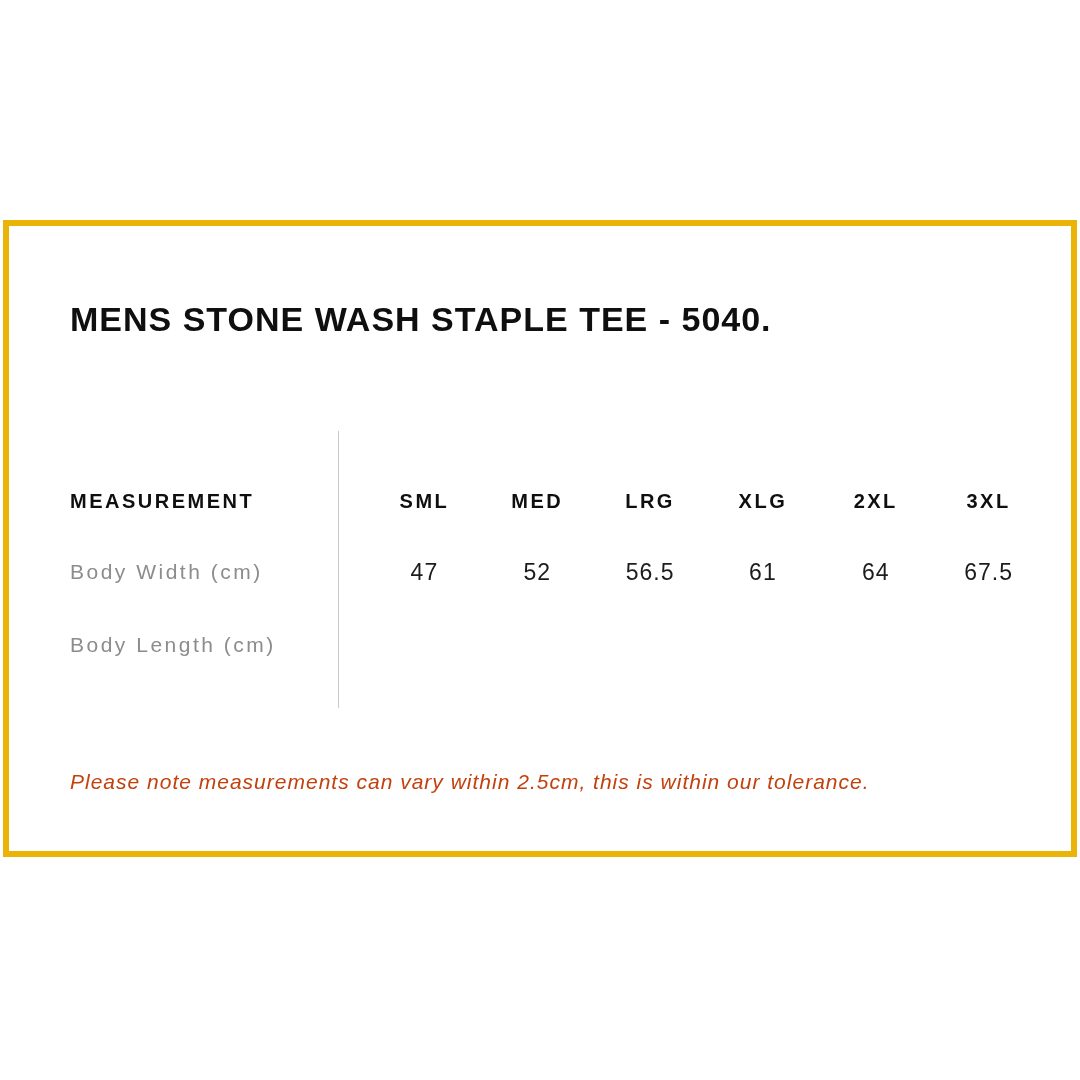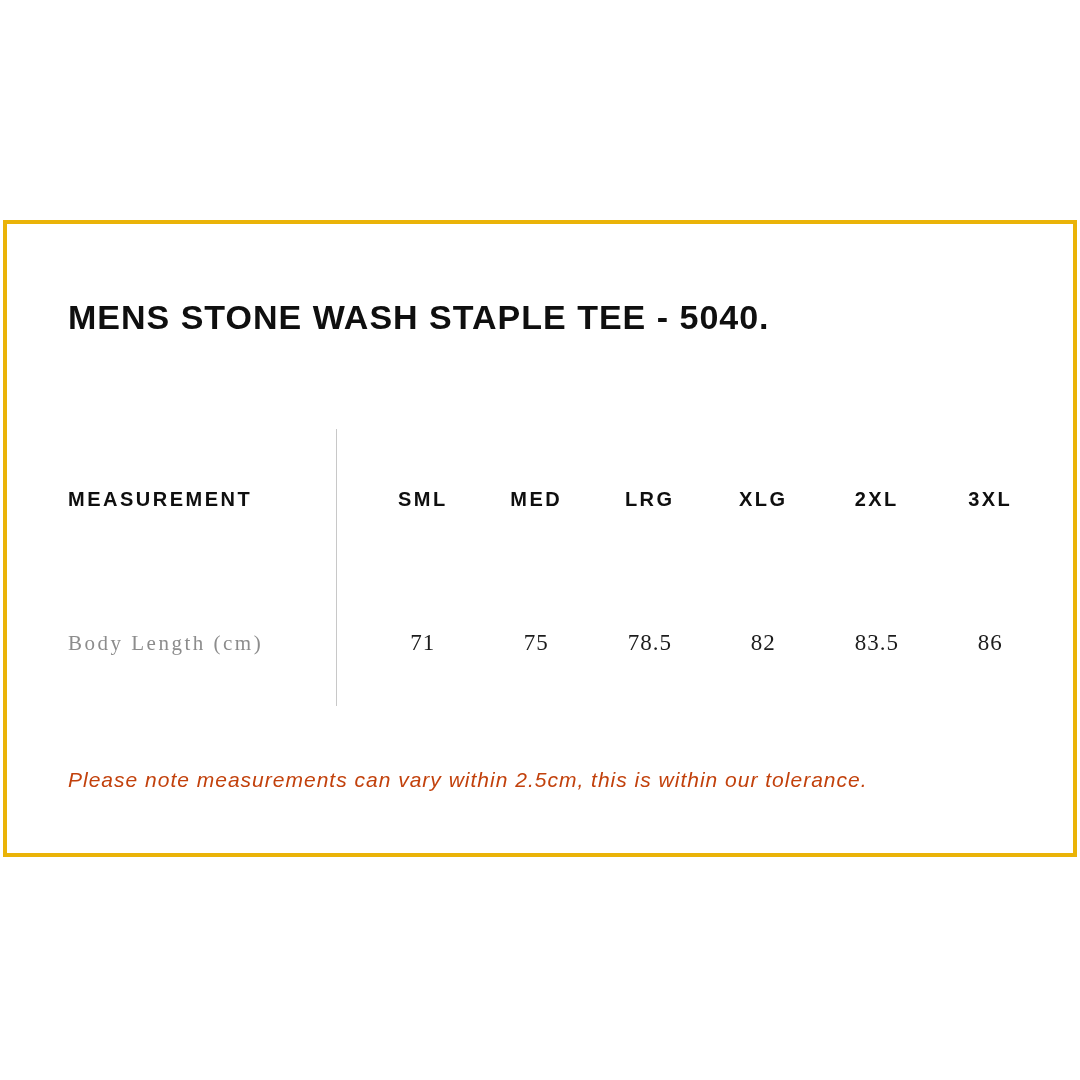--- a/index.html
+++ b/index.html
@@ -10,21 +10,21 @@
   }
   .canvas {
     position: relative;
     width: 1080px; height: 1080px;
     background: #ffffff;
     overflow: hidden;
   }
   .frame {
     position: absolute;
     left: 3px; top: 220px; right: 3px; bottom: 223px;
-    border: 4px solid #eab308;
+    border: 6px solid #eab308;
     background: #ffffff;
   }
   .title {
     position: absolute;
     left: 61px; top: 76px;
     font-size: 34px;
     font-weight: 700;
     letter-spacing: 1px;
     color: #0f0f0f;
     line-height: 1;
@@ -39,21 +39,21 @@
   .row {
     position: absolute;
     left: 61px; right: 26px;
     display: flex;
     align-items: center;
     height: 24px;
     line-height: 24px;
   }
   .r-header { top: 263px; align-items: flex-end; }
   .r-width  { top: 334px; }
-  .r-length { top: 407px; font-family: Liberation Serif, serif; }
+  .r-length { top: 407px; }
   .label-cell {
     flex: 0 0 268px;
     white-space: nowrap;
   }
   .label-cell.header {
     font-size: 20px;
     font-weight: 700;
     letter-spacing: 2.5px;
     color: #0f0f0f;
   }
@@ -111,29 +111,32 @@
       <div class="values">
         <div class="value-cell header">SML</div>
         <div class="value-cell header">MED</div>
         <div class="value-cell header">LRG</div>
         <div class="value-cell header">XLG</div>
         <div class="value-cell header">2XL</div>
         <div class="value-cell header">3XL</div>
       </div>
     </div>
 
+    <div class="row r-width">
+      <div class="label-cell body">Body Width (cm)</div>
+      <div class="values">
+        <div class="value-cell body">47</div>
+        <div class="value-cell body">52</div>
+        <div class="value-cell body">56.5</div>
+        <div class="value-cell body">61</div>
+        <div class="value-cell body">64</div>
+        <div class="value-cell body">67.5</div>
+      </div>
+    </div>
 
     <div class="row r-length">
       <div class="label-cell body">Body Length (cm)</div>
-      <div class="values">
-        <div class="value-cell body">71</div>
-        <div class="value-cell body">75</div>
-        <div class="value-cell body">78.5</div>
-        <div class="value-cell body">82</div>
-        <div class="value-cell body">83.5</div>
-        <div class="value-cell body">86</div>
-      </div>
     </div>
 
     <p class="note">Please note measurements can vary within 2.5cm, this is within our tolerance.</p>
 
   </div>
 </div>
 
 </body></html>

